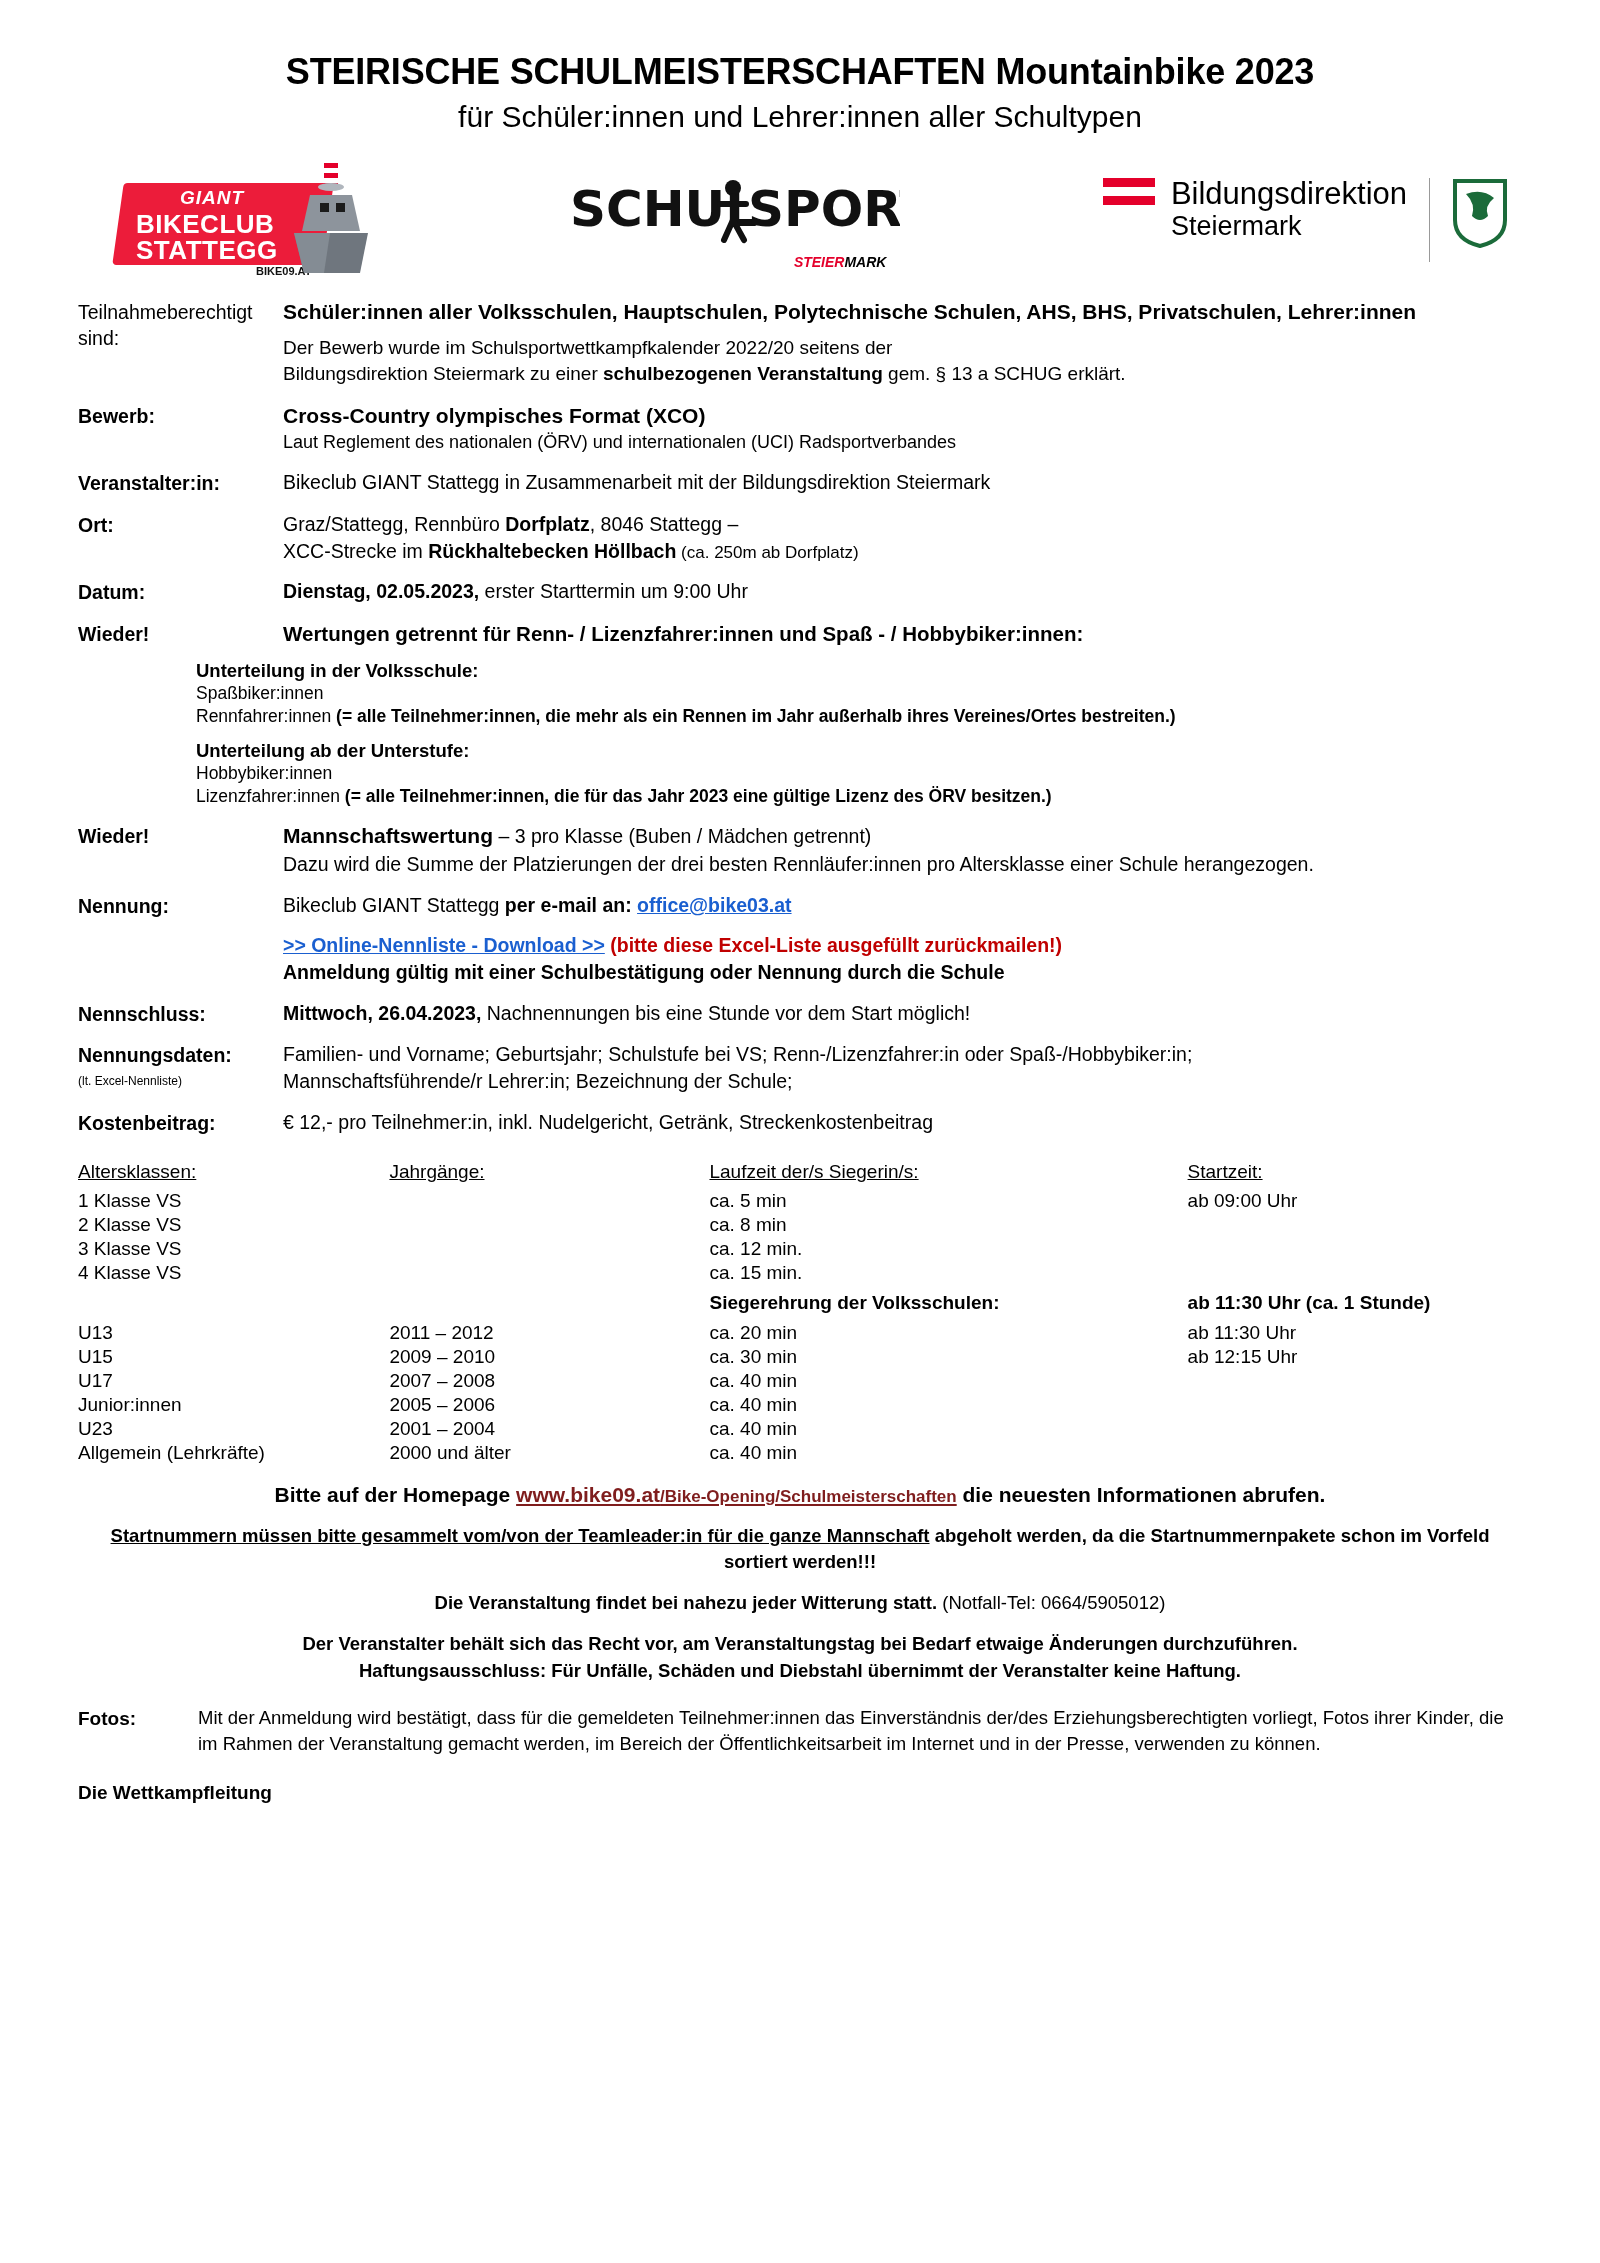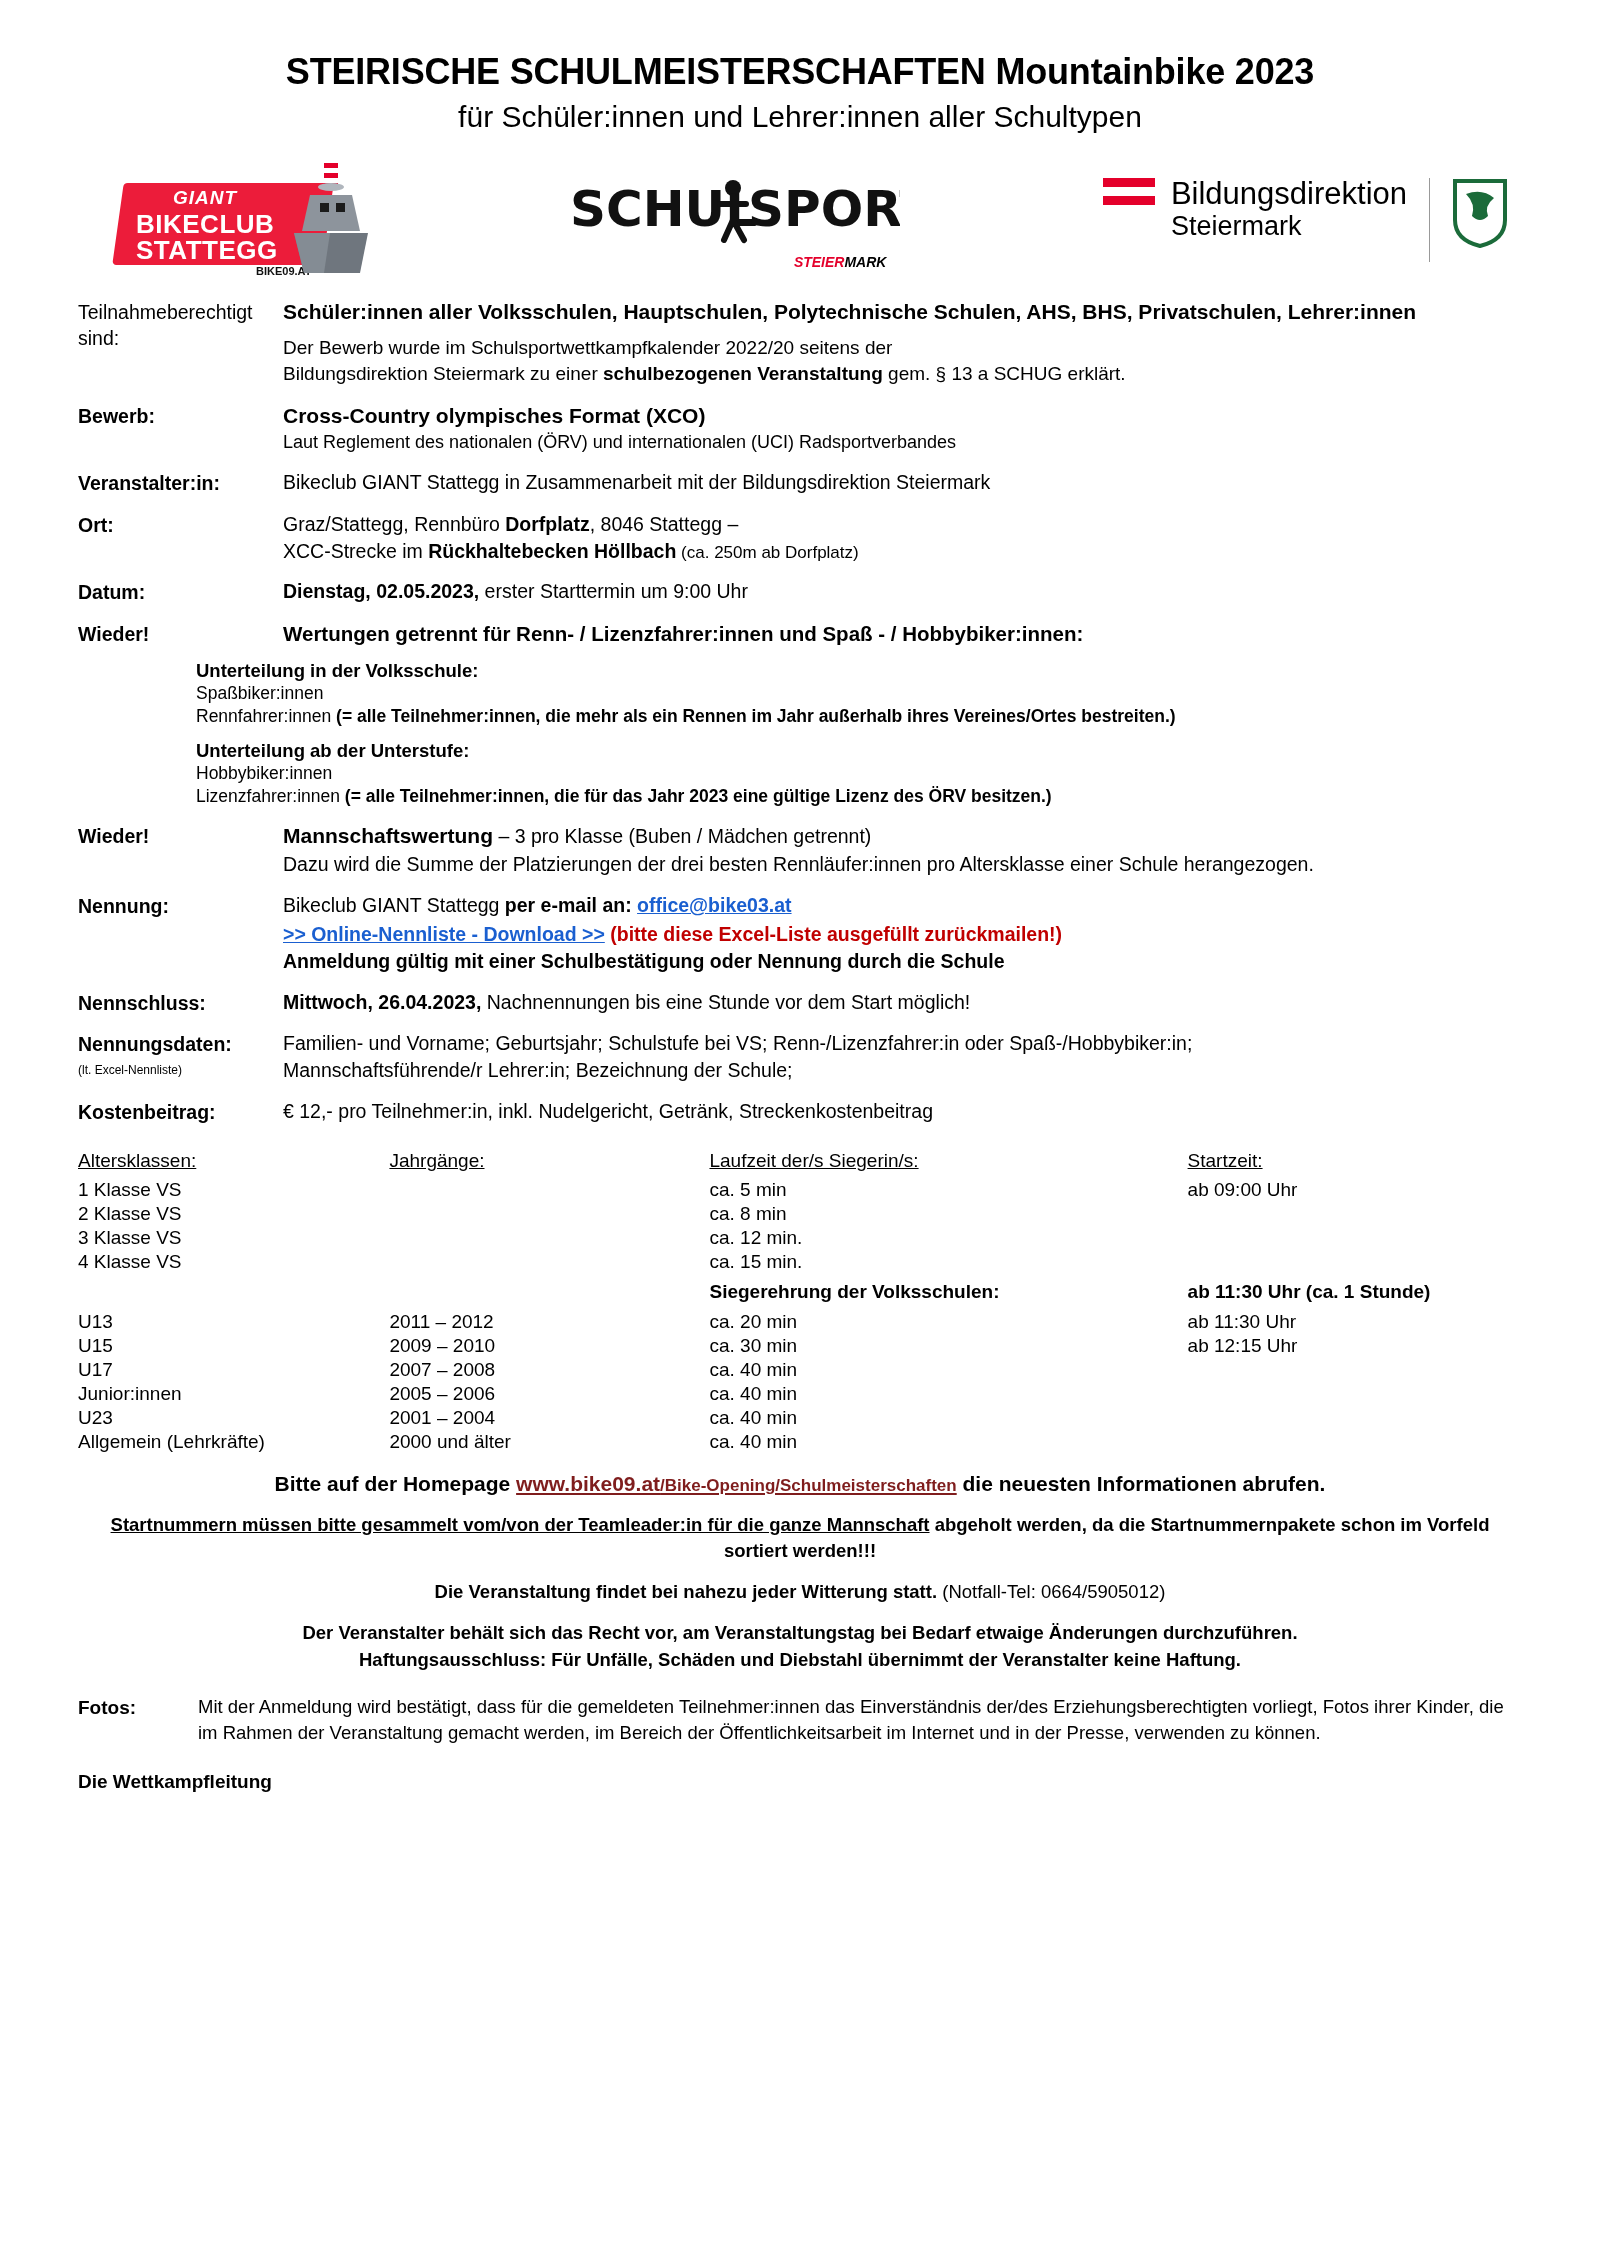--- a/index.html
+++ b/index.html
@@ -47,21 +47,21 @@
   
   .bc-wrap { position: relative; width: 250px; height: 118px; }
   .bc-badge {
     position: absolute; left: 0; top: 22px;
     width: 210px; height: 82px;
     background: #ec1c3a;
     transform: skewX(-8deg);
     border-radius: 4px;
   }
   .bc-giant {
-    position: absolute; left: 55px; top: 26px;
+    position: absolute; left: 62px; top: 26px;
     color: #ffffff; font-size: 19px; font-weight: bold;
     font-style: italic; letter-spacing: 1px;
   }
   .bc-line1, .bc-line2 {
     position: absolute; left: 18px;
     color: #ffffff; font-size: 26px; font-weight: bold;
     letter-spacing: 0.5px;
   }
   .bc-line1 { top: 48px; }
   .bc-line2 { top: 74px; }
@@ -319,21 +319,21 @@
       <div>Dazu wird die Summe der Platzierungen der drei besten Rennläufer:innen pro Altersklasse einer Schule herangezogen.</div>
     </div>
   </div>
 
   <div class="row">
     <div class="lbl">Nennung:</div>
     <div class="val">
       <div>
         <span>Bikeclub GIANT Stattegg </span><span class="b">per e-mail an: </span><a class="link" href="#">office@bike03.at</a>
       </div>
-      <div style="margin-top:2px;">
+      <div style="margin-top:13px;">
         <a class="link" href="#">&gt;&gt; Online-Nennliste - Download &gt;&gt;</a><span class="red b"> (bitte diese Excel-Liste ausgefüllt zurückmailen!)</span>
       </div>
       <div class="b">Anmeldung gültig mit einer Schulbestätigung oder Nennung durch die Schule</div>
     </div>
   </div>
 
   <div class="row">
     <div class="lbl">Nennschluss:</div>
     <div class="val">
       <span class="b">Mittwoch, 26.04.2023,</span><span> Nachnennungen bis eine Stunde vor dem Start möglich!</span>

